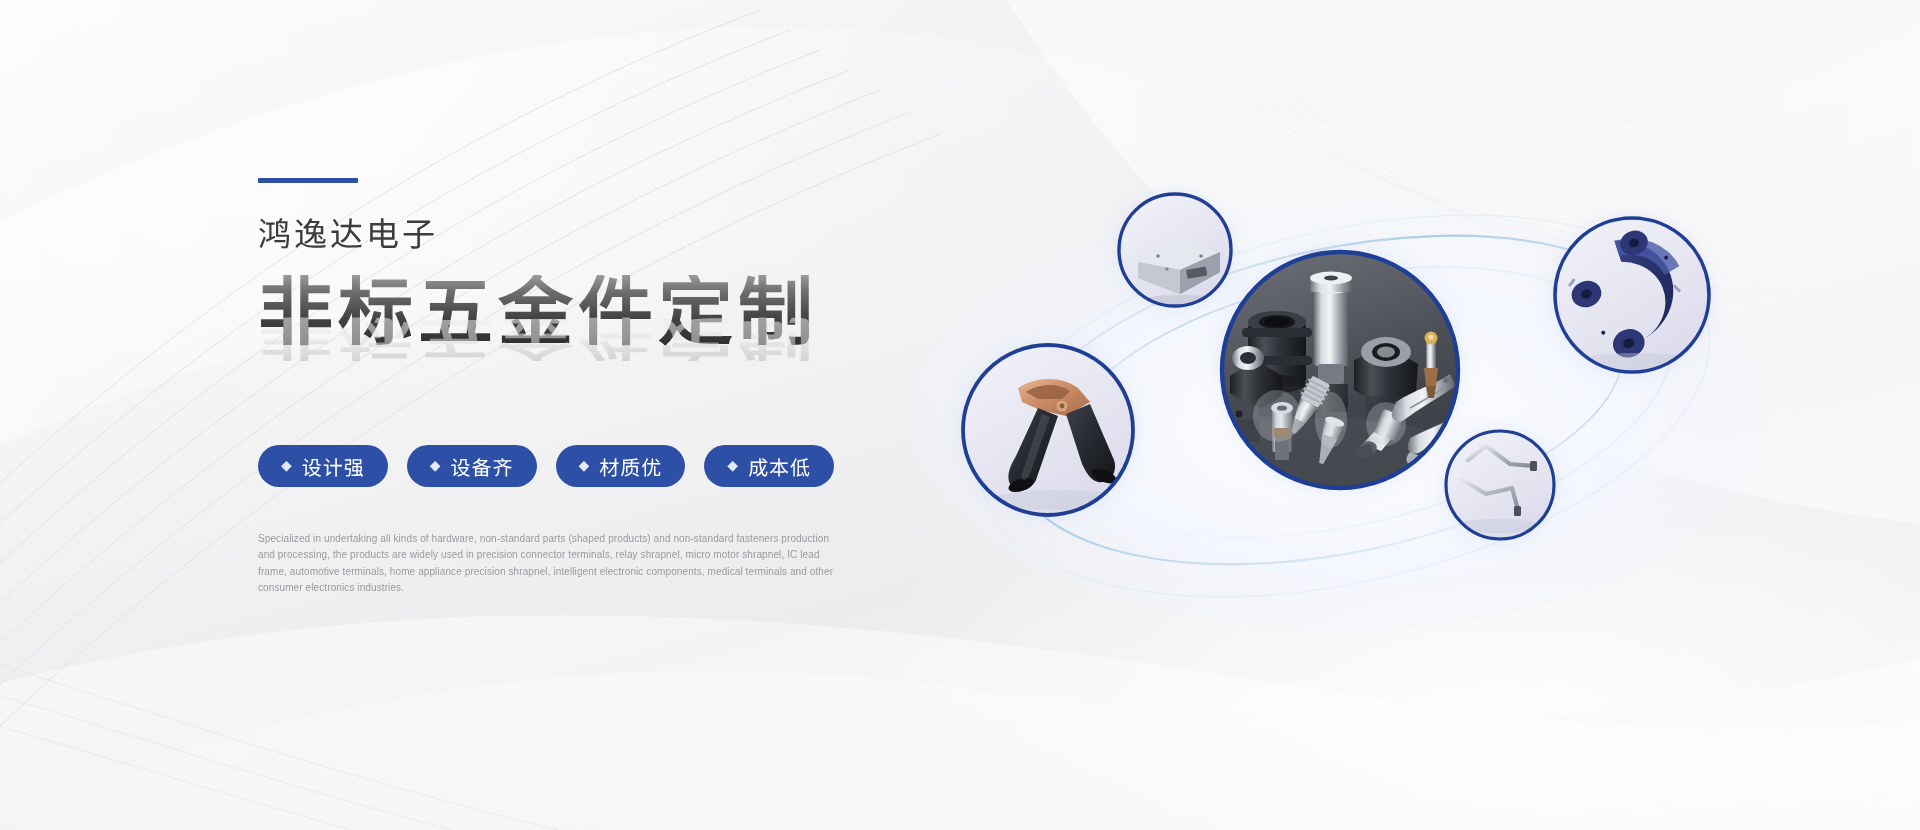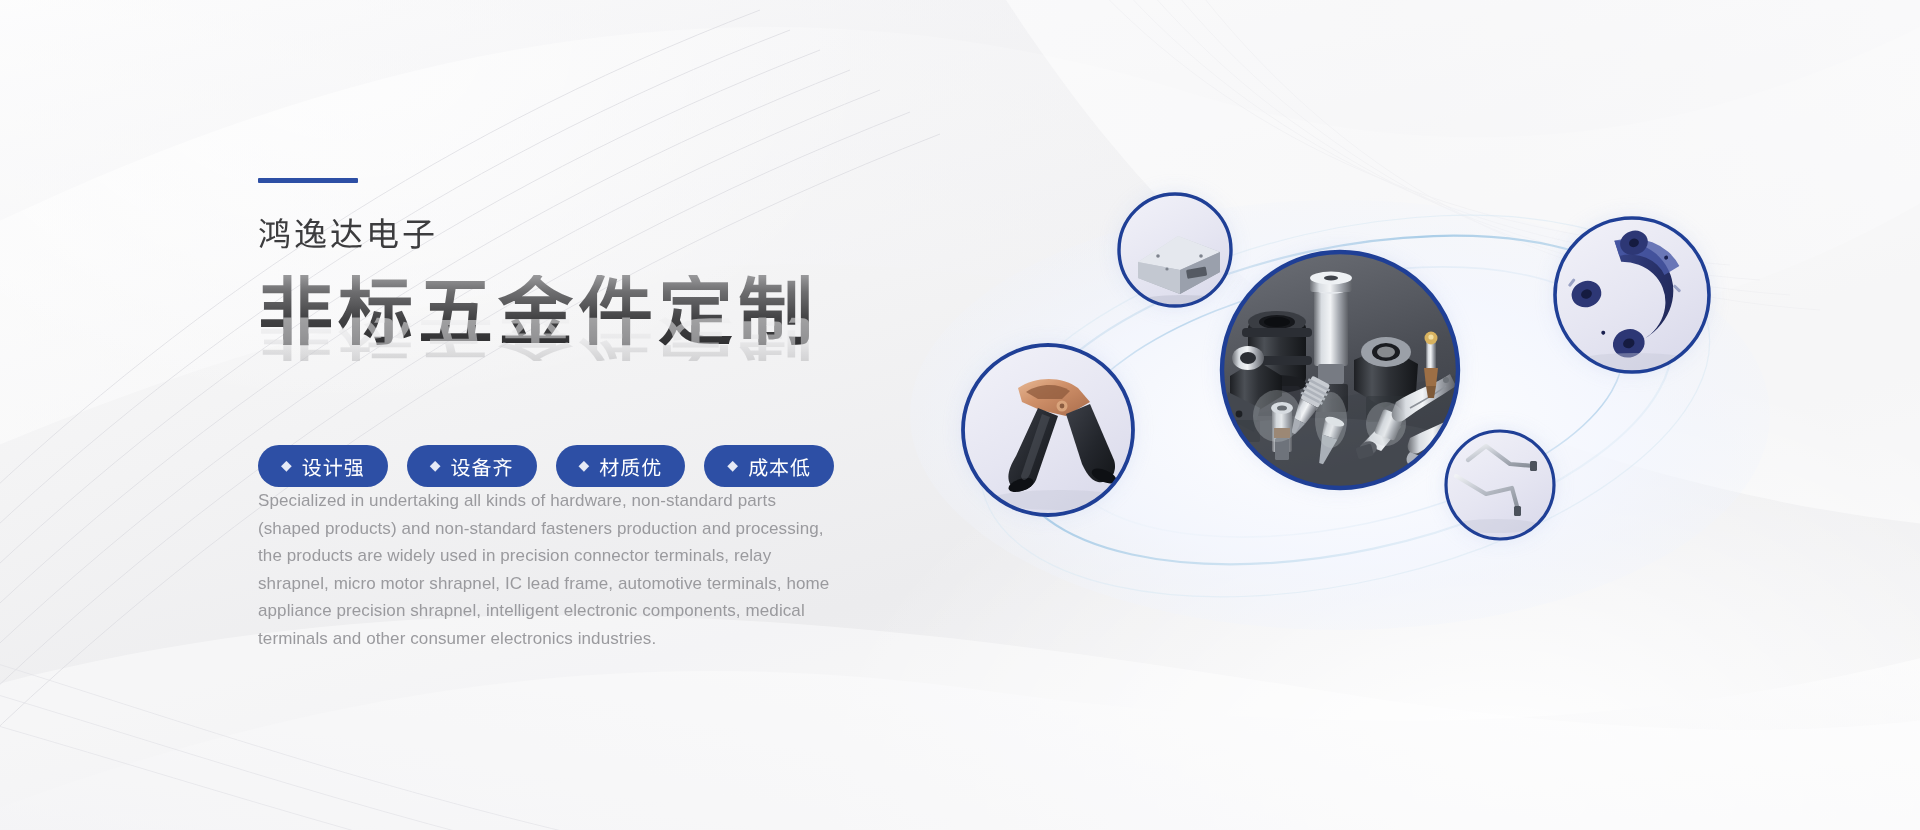--- a/index.html
+++ b/index.html
@@ -108,22 +108,23 @@
   }
   .tag .diamond {
     font-size:14px;
     line-height:1;
     color:#e6eaf6;
     transform:translateY(-1px);
   }
 
   
   .blurb {
+    margin-top:44px;
     width:580px;
-    font-size:17px;
+    font-size:10px;
     line-height:1.62;
     color:#9a9a9e;
     letter-spacing:.1px;
   }
 
   
   .visual {
     position:absolute;
     left:890px; top:170px;
     width:900px; height:480px;

